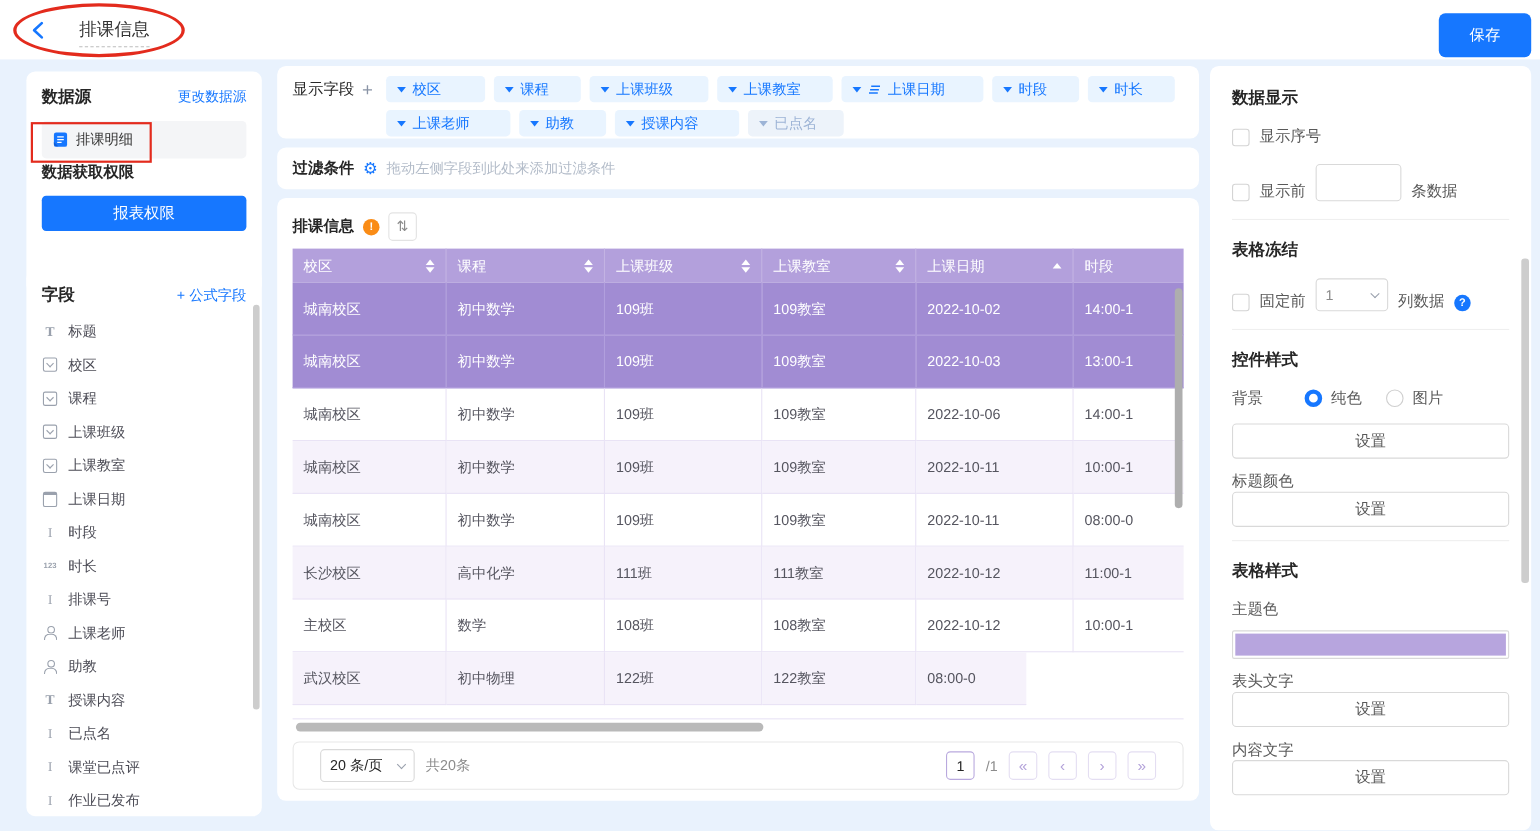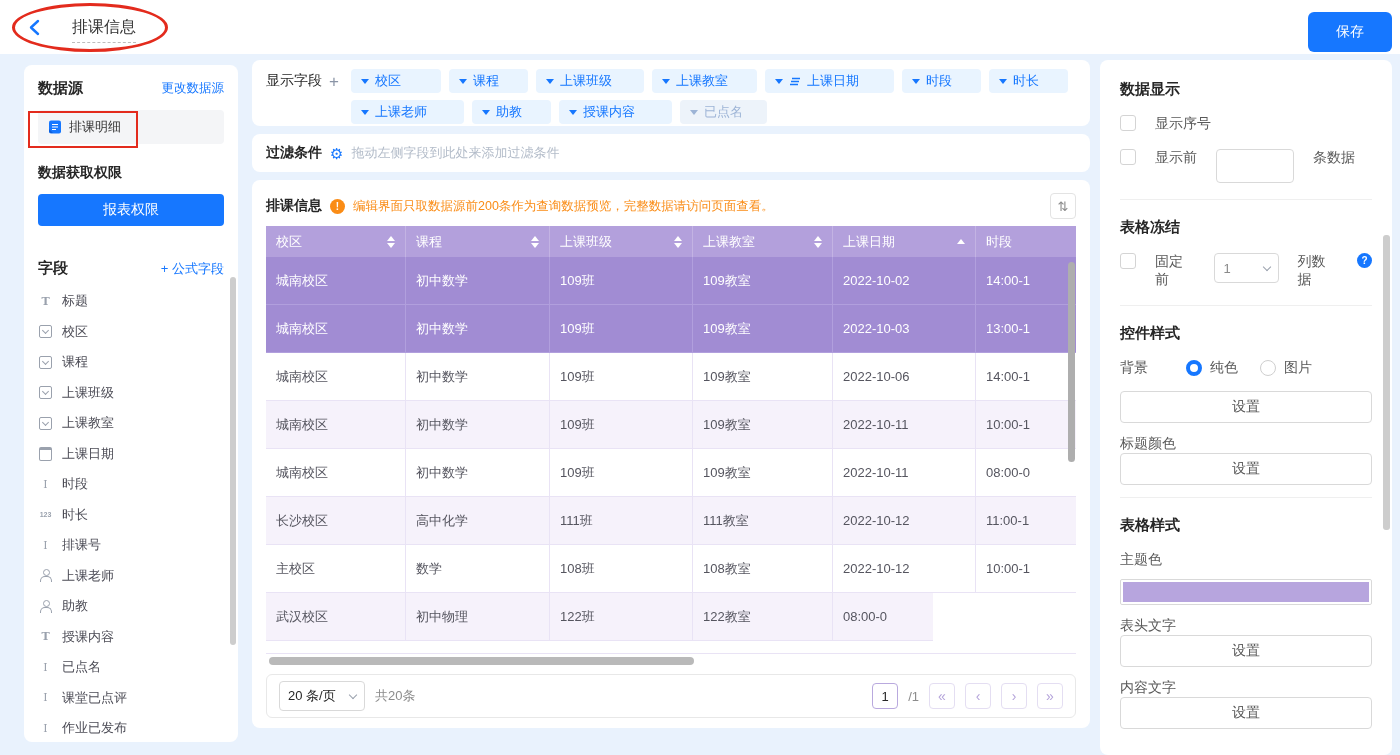--- a/index.html
+++ b/index.html
@@ -16,21 +16,21 @@
   .ann-rect{position:absolute;left:4px;top:46px;width:110px;height:37px;border:2px solid #e32b1d;pointer-events:none}
 
   
   .card-ds{left:24px;top:65px;width:214px;height:202px;padding:14px}
   .row-between{display:flex;align-items:center;justify-content:space-between}
   .h15{font-size:15px;font-weight:bold;color:#262626}
   .h14{font-size:14px;font-weight:bold;color:#262626}
   .link{color:#1677ff;font-size:12.5px;cursor:pointer}
   .ds-item{margin-top:12px;height:34px;background:#f4f5f7;border-radius:4px;display:flex;align-items:center;gap:7px;padding:0 10px;font-size:13px;color:#333}
   .doc-ic{width:14px;height:14px;flex:none}
-  .perm-h{margin-top:20px}
+  .perm-h{margin-top:4px}
   .perm-btn{margin-top:12px;width:100%;height:32px;background:#1677ff;color:#fff;border:none;border-radius:4px;font-size:14px;display:flex;align-items:center;justify-content:center;cursor:pointer}
 
   .card-fields{left:24px;top:245px;width:214px;height:497px;padding:14px;overflow:hidden}
   .field-list{margin-top:8px}
   .field-item{height:30.5px;display:flex;align-items:center;gap:9px;font-size:13px;color:#4b4b55;cursor:grab}
   .fic{width:15px;height:15px;display:inline-flex;align-items:center;justify-content:center;color:#9aa1ad;flex:none;position:relative}
   .fic-select::before{content:"";width:11px;height:11px;border:1.2px solid #9aa1ad;border-radius:2px}
   .fic-select::after{content:"";position:absolute;width:4px;height:4px;border-left:1.2px solid #9aa1ad;border-bottom:1.2px solid #9aa1ad;transform:rotate(-45deg);top:4px}
   .fic-cal::before{content:"";width:11px;height:10px;border:1.2px solid #9aa1ad;border-radius:2px;border-top-width:3px}
   .fic-person::before{content:"";position:absolute;top:1px;left:5px;width:5px;height:5px;border:1.2px solid #9aa1ad;border-radius:50%}
@@ -71,33 +71,33 @@
   .cd{width:0;height:0;border-left:4px solid transparent;border-right:4px solid transparent;border-top:5px solid #fff}
   .tr{display:flex;height:48px}
   .td{display:flex;align-items:center;padding:16px 10px;font-size:13px;color:#55555f;border-right:1px solid #e9e3f5;border-bottom:1px solid #e9e3f5;overflow:hidden;white-space:nowrap}
   .td:last-child{border-right:none}
   .tr.sel .td{background:#a18cd3;color:#fff;border-color:#b19fdd}
   .tr.alt .td{background:#f6f2fb}
   .partial{height:13px;background:#fff;border-bottom:1px solid #e9e3f5}
   .tbl-vthumb{position:absolute;right:1px;top:36px;width:7px;height:200px;background:#aeaeae;border-radius:4px}
   .hscroll{position:relative;height:8px;margin-top:3px;width:810px}
   .hthumb{position:absolute;left:3px;top:0;width:425px;height:8px;background:#b9b9b9;border-radius:4px}
-  .pager{margin-top:9px;height:44px;border:1px solid #e8e8e8;border-radius:6px;display:flex;align-items:center;gap:10px;padding:0 12px}
+  .pager{margin-top:9px;height:44px;border:1px solid #e8e8e8;border-radius:6px;display:flex;align-items:center;gap:10px;padding:0 24px}
   .psize{width:86px;height:30px;border:1px solid #d9d9d9;border-radius:4px;display:flex;align-items:center;justify-content:space-between;padding:0 8px;font-size:13px;color:#262626;cursor:pointer}
   .sel-chev{width:6px;height:6px;border-right:1.4px solid #9aa1ad;border-bottom:1.4px solid #9aa1ad;transform:rotate(45deg);margin-top:-3px;flex:none}
   .ptotal{font-size:13px;color:#8c8c8c}
   .pspacer{flex:1}
   .pcur{width:26px;height:26px;border:1px solid #b9a9de;border-radius:4px;display:flex;align-items:center;justify-content:center;font-size:13px;color:#262626;cursor:pointer}
   .pslash{font-size:13px;color:#8c8c8c}
   .pbtn{width:26px;height:26px;border:1px solid #e4def2;border-radius:4px;background:#fff;color:#b4a3da;font-size:14px;display:flex;align-items:center;justify-content:center;cursor:pointer}
 
   
   .card-panel{left:1100px;top:60px;width:292px;height:695px;padding:20px;overflow:hidden}
   .sec-h{font-size:15px;font-weight:bold;color:#262626;margin-bottom:16px}
-  .chk-row{display:flex;align-items:flex-start;gap:19px;margin-bottom:16px;font-size:14px;color:#595959}
+  .chk-row{display:flex;align-items:flex-end;gap:9px;margin-bottom:16px;font-size:14px;color:#595959}
   .cbx{width:16px;height:16px;border:1px solid #d4d4d4;border-radius:3px;background:#fff;flex:none;cursor:pointer}
   .mini-input{width:78px;height:34px;border:1px solid #d9d9d9;border-radius:4px;background:#fff;font-size:13px;padding:0 8px}
   .mini-select{width:66px;height:30px;border:1px solid #d9d9d9;border-radius:4px;display:flex;align-items:center;justify-content:space-between;padding:0 8px;font-size:13px;color:#8a8a8a;cursor:pointer}
   .divider{height:1px;background:#efefef;margin:4px 0 18px}
   .q-ic{width:15px;height:15px;border-radius:50%;background:#1677ff;color:#fff;font-size:10px;font-weight:bold;display:inline-flex;align-items:center;justify-content:center;flex:none;cursor:pointer}
   .radio-row{display:flex;align-items:center;gap:8px;margin-bottom:14px;font-size:14px;color:#595959}
   .radio-row .cap{width:58px;color:#595959}
   .radio-on{width:16px;height:16px;border-radius:50%;border:4.8px solid #1677ff;background:#fff;flex:none;cursor:pointer}
   .radio-off{width:16px;height:16px;border-radius:50%;border:1px solid #cfcfcf;background:#fff;flex:none;cursor:pointer;margin-left:14px}
   .btn-set{width:100%;height:32px;border:1px solid #d9d9d9;border-radius:4px;background:#fff;font-size:14px;color:#595959;display:flex;align-items:center;justify-content:center;cursor:pointer;margin:0 0 12px}
@@ -270,21 +270,20 @@
 <div class="card card-filter">
   <span class="h14">过滤条件</span>
   <span class="gear">⚙</span>
   <span class="filter-hint">拖动左侧字段到此处来添加过滤条件</span>
 </div>
 
 <div class="card card-table">
   <div class="tbl-titlebar">
     <span class="h14">排课信息</span>
     <span class="warn-ic">!</span>
-    <span class="warn-text">编辑界面只取数据源前200条作为查询数据预览，完整数据请访问页面查看。</span>
     <span class="sort-btn">⇅</span>
   </div>
   <div class="tblwrap">
     <div class="thead">
       <div class="th c0">
           <span>校区</span>
           <span class="carets">
             <i class="cu"></i>
             <i class="cd"></i>
           </span>

